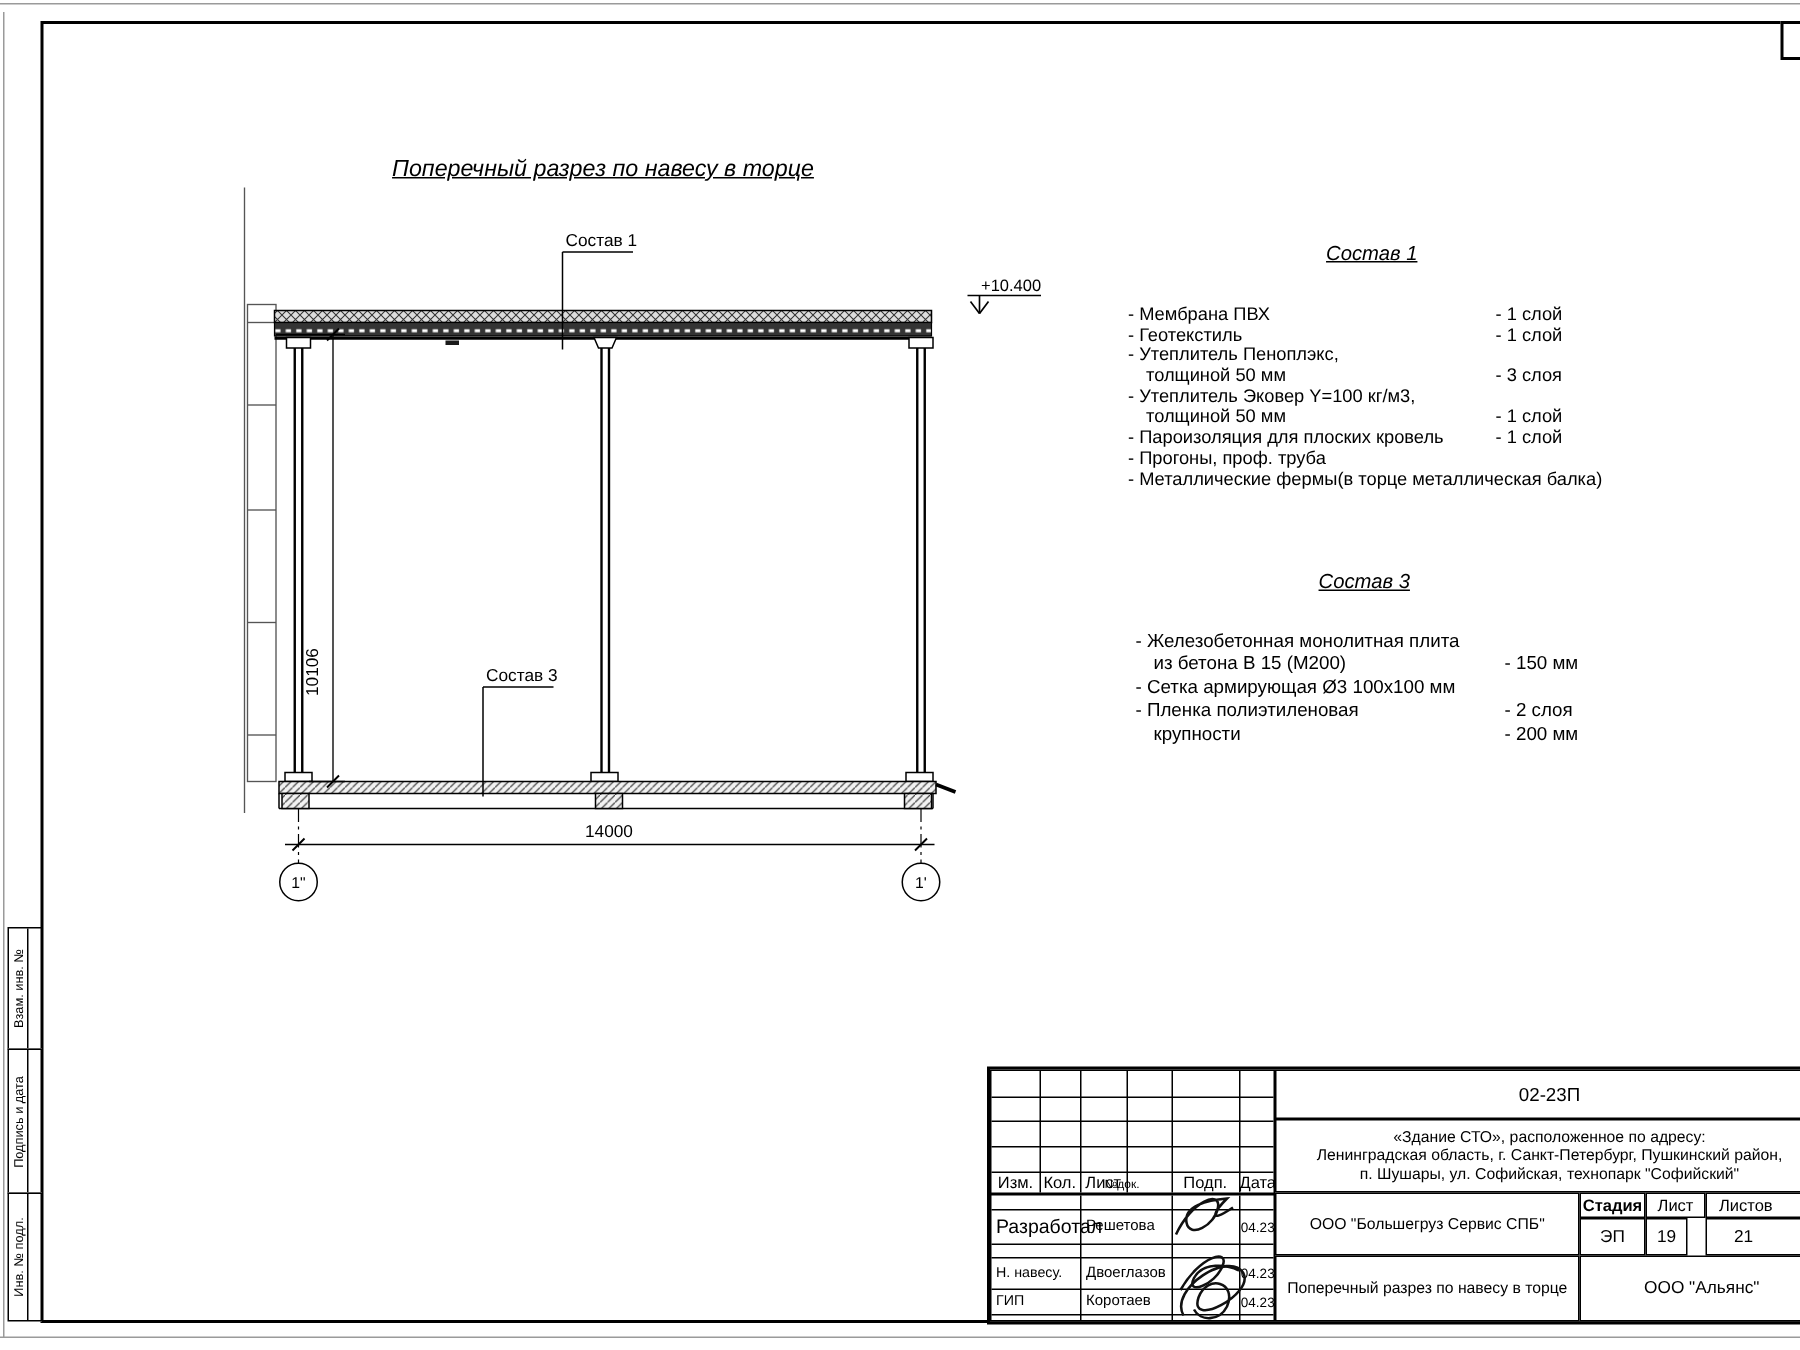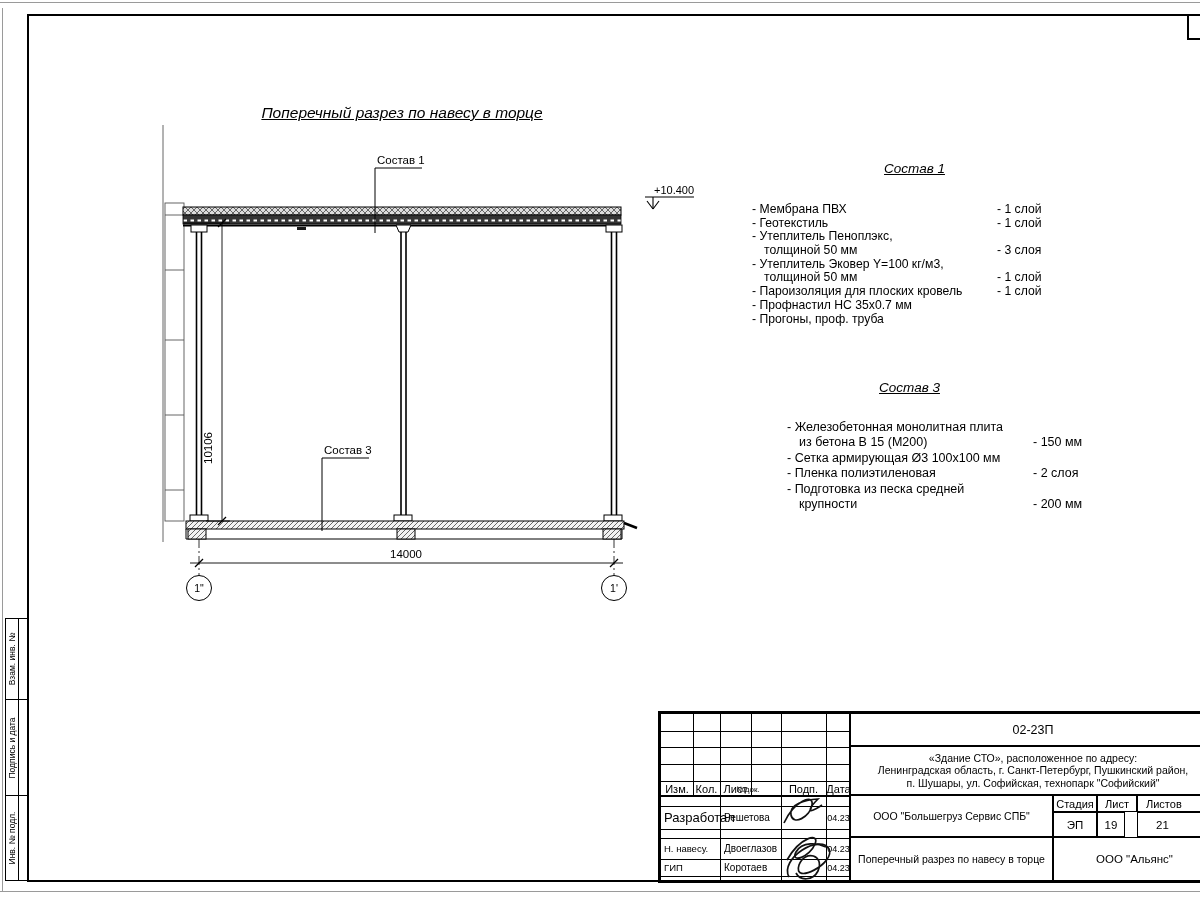--- a/index.html
+++ b/index.html
@@ -11,21 +11,21 @@
   #corner-box{position:absolute;left:1187px;top:14px;width:40px;height:26px;
     border:2px solid #000;box-sizing:border-box;background:#fff;}
   
   #dwg-title{position:absolute;left:252px;top:104px;width:300px;text-align:center;
     font-style:italic;text-decoration:underline;font-size:15.5px;}
   
   .sostav-head{position:absolute;width:125px;text-align:center;font-style:italic;
     text-decoration:underline;font-size:13.5px;}
   .sostav-list{position:absolute;width:340px;font-size:12.2px;}
   .s-line{position:relative;height:13.7px;line-height:13.7px;white-space:nowrap;}
-  #sostav3-list .s-line{height:15.4px;line-height:15.4px;font-size:12.5px;margin-left:30px;}
+  #sostav3-list .s-line{height:15.4px;line-height:15.4px;font-size:12.5px;}
   .s-line .lab{position:absolute;left:0;}
   .s-line.cont .lab{left:12px;}
   .s-line .val{position:absolute;left:245px;}
   #sostav3-list .s-line .val{left:246px;}
   
   #side-col{position:absolute;left:5px;top:618px;width:23px;height:263px;}
   .side-cell{position:absolute;left:0;width:23px;border:1.5px solid #000;box-sizing:border-box;background:#fff;}
   .side-cell .divider{position:absolute;left:12px;top:0;width:1px;height:100%;background:#000;}
   .side-cell .vtext{position:absolute;top:50%;left:6px;transform:translate(-50%,-50%) rotate(-90deg);
     white-space:nowrap;font-size:8.5px;}
@@ -189,25 +189,25 @@
     </div>
   <div class="s-line cont">
       <span class="lab">толщиной 50 мм</span>
       <span class="val">- 1 слой</span>
     </div>
   <div class="s-line">
       <span class="lab">- Пароизоляция для плоских кровель</span>
       <span class="val">- 1 слой</span>
     </div>
   <div class="s-line">
-      <span class="lab">- Профнастил НС 35х0.7 мм</span>
-      <span class="val"></span>
-    </div>
-  <div class="s-line">
       <span class="lab">- Прогоны, проф. труба</span>
+      <span class="val"></span>
+    </div>
+  <div class="s-line">
+      <span class="lab">- Металлические фермы(в торце металлическая балка)</span>
       <span class="val"></span>
     </div>
 </div>
 
 <div class="sostav-head" style="left:847px;top:380px;">Состав 3</div>
 <div id="sostav3-list" class="sostav-list" style="left:757px;top:420px;">
   <div class="s-line">
       <span class="lab">- Железобетонная  монолитная плита</span>
       <span class="val"></span>
     </div>
@@ -215,24 +215,20 @@
       <span class="lab">из бетона В 15 (М200)</span>
       <span class="val">- 150 мм</span>
     </div>
   <div class="s-line">
       <span class="lab">- Сетка армирующая Ø3 100х100 мм</span>
       <span class="val"></span>
     </div>
   <div class="s-line">
       <span class="lab">- Пленка полиэтиленовая</span>
       <span class="val">-  2 слоя</span>
-    </div>
-  <div class="s-line">
-      <span class="lab">- Подготовка из песка средней</span>
-      <span class="val"></span>
     </div>
   <div class="s-line cont">
       <span class="lab">крупности</span>
       <span class="val">- 200 мм</span>
     </div>
 </div>
 
 <div id="side-col">
   <div class="side-cell" style="top:0;height:82px;">
     <span class="vtext">Взам. инв. №</span>
@@ -277,21 +273,21 @@
     <span class="tb-lab center" style="left:165px;top:62px;width:25px;height:17px;font-size:9px;">04.23</span>
   </div>
 
   <div class="tb-cell" style="left:190px;top:0;width:366px;height:33px;font-size:12.5px;">02-23П</div>
   <div class="tb-cell" style="left:190px;top:33px;width:366px;height:49px;font-size:10.5px;line-height:12.5px;flex-direction:column;">
     <span>«Здание СТО», расположенное по адресу:</span>
     <span>Ленинградская область, г. Санкт-Петербург, Пушкинский район,</span>
     <span>п. Шушары, ул. Софийская, технопарк "Софийский"</span>
   </div>
   <div class="tb-cell" style="left:190px;top:82px;width:203px;height:42px;font-size:10.5px;">ООО "Большегруз Сервис СПБ"</div>
-  <div class="tb-cell" style="left:393px;top:82px;width:44px;height:17px;font-size:11px;">Стадия</div>
+  <div class="tb-cell" style="left:393px;top:82px;width:44px;height:17px;font-size:11px;font-weight:bold;">Стадия</div>
   <div class="tb-cell" style="left:437px;top:82px;width:40px;height:17px;font-size:11px;">Лист</div>
   <div class="tb-cell" style="left:477px;top:82px;width:79px;height:17px;font-size:11px;justify-content:flex-start;padding-left:8px;">Листов</div>
   <div class="tb-cell" style="left:393px;top:99px;width:44px;height:25px;font-size:11.5px;">ЭП</div>
   <div class="tb-cell" style="left:437px;top:99px;width:28px;height:25px;font-size:11.5px;">19</div>
   <div class="tb-cell" style="left:477px;top:99px;width:79px;height:25px;font-size:11.5px;justify-content:flex-start;padding-left:18px;">21</div>
   <div class="tb-cell" style="left:190px;top:124px;width:203px;height:44px;font-size:10.5px;">Поперечный разрез по навесу в торце</div>
   <div class="tb-cell" style="left:393px;top:124px;width:163px;height:44px;font-size:11.5px;">ООО "Альянс"</div>
 
   <svg id="sig-svg" width="190" height="168" viewBox="0 0 190 168">
     <path d="M124,110 C134,88 154,80 152,92 C150,104 133,113 131,102 C129,91 145,87 158,86 C150,94 144,104 162,92" fill="none" stroke="#111" stroke-width="1.7"></path>

